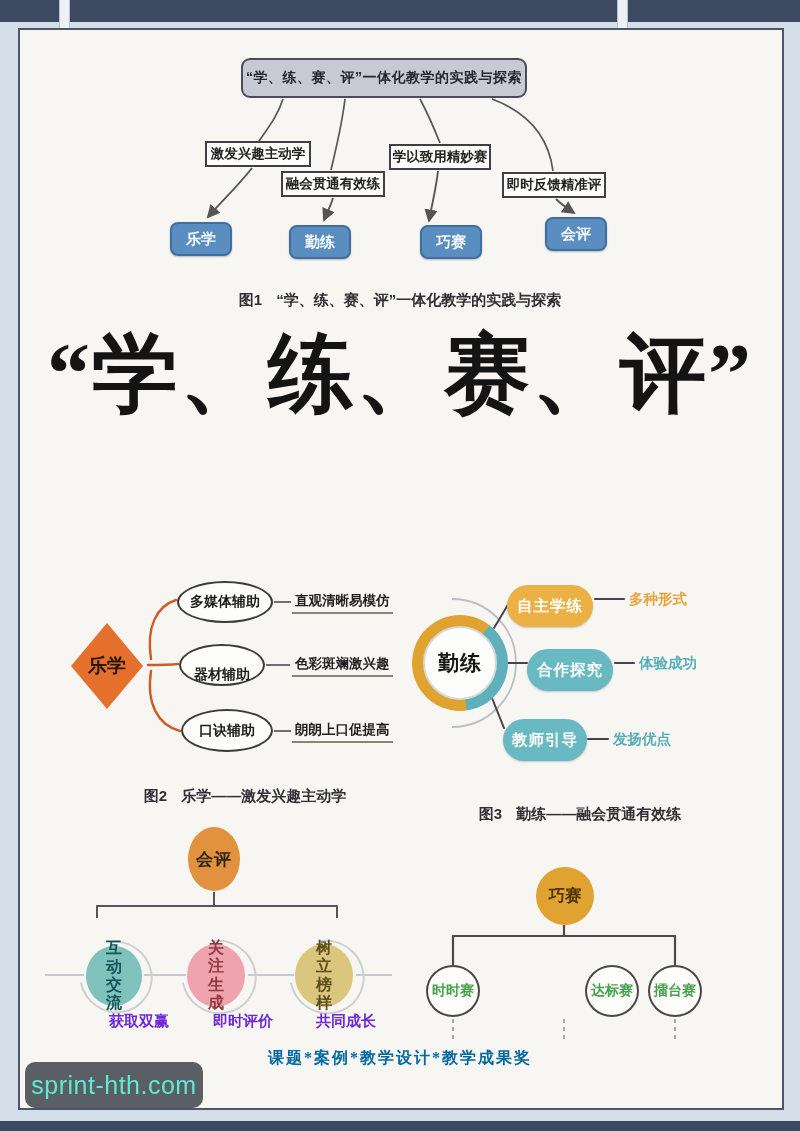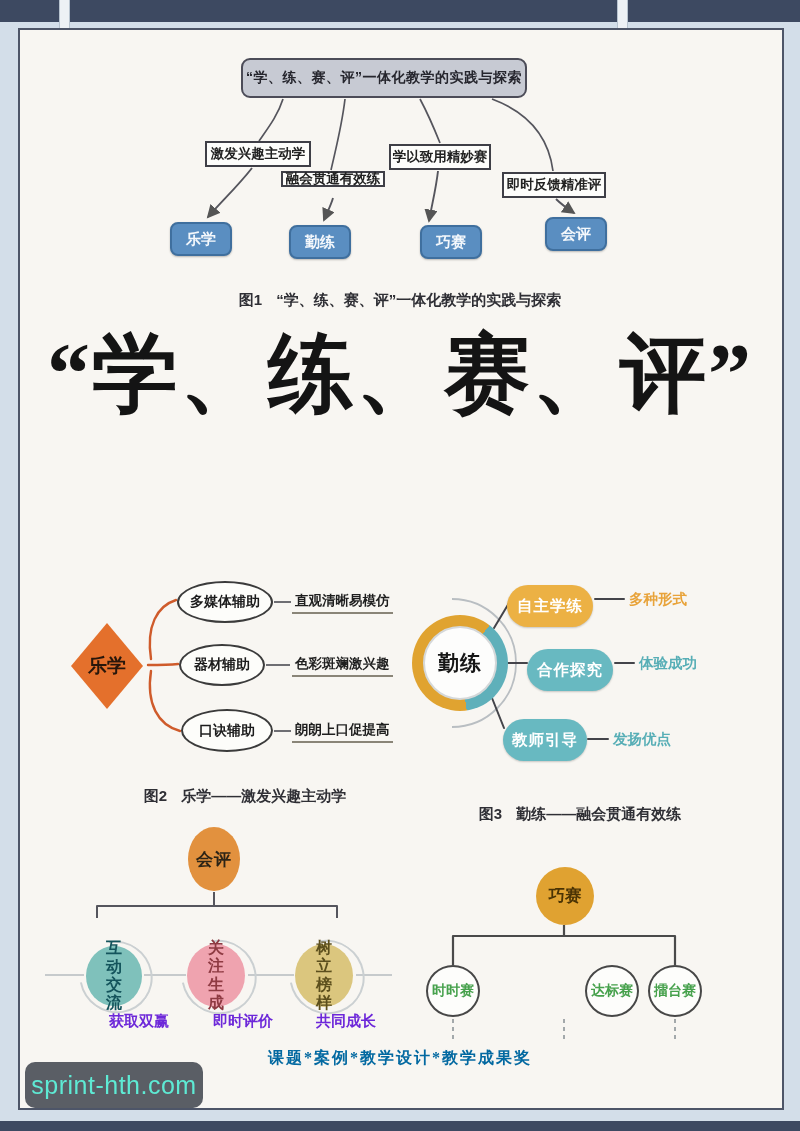--- a/index.html
+++ b/index.html
@@ -127,21 +127,21 @@
       <path d="M 675,1019 L 675,1042"></path>
     </g>
   </svg>
 
   <div class="abs rootbox ctr" style="left:241px;top:58px;width:286px;height:40px;">
     <span>“学、练、赛、评”一体化教学的实践与探索</span>
   </div>
   <div class="abs lblbox ctr" style="left:205px;top:141px;width:106px;height:26px;">
     <span>激发兴趣主动学</span>
   </div>
-  <div class="abs lblbox ctr" style="left:281px;top:171px;width:104px;height:16px;">
+  <div class="abs lblbox ctr" style="left:281px;top:171px;width:104px;height:26px;">
     <span>融会贯通有效练</span>
   </div>
   <div class="abs lblbox ctr" style="left:389px;top:144px;width:102px;height:26px;">
     <span>学以致用精妙赛</span>
   </div>
   <div class="abs lblbox ctr" style="left:502px;top:172px;width:104px;height:26px;">
     <span>即时反馈精准评</span>
   </div>
   <div class="abs bluebox ctr" style="left:170px;top:222px;width:62px;height:34px;">
     <span>乐学</span>
@@ -161,21 +161,21 @@
 
   <div class="abs hero1" style="left:0;top:331px;font-size:86px;letter-spacing:2px;">“学、练、赛、评”</div>
 
   <div class="abs diamond" style="left:71px;top:623px;width:72px;height:86px;"></div>
   <div class="abs ctr" style="left:71px;top:623px;width:72px;height:86px;font-weight:bold;font-size:19px;color:#27160b;">
     <span>乐学</span>
   </div>
   <div class="abs ellipse ctr" style="left:177px;top:581px;width:96px;height:42px;">
     <span>多媒体辅助</span>
   </div>
-  <div class="abs ellipse ctr" style="left:179px;top:644px;width:86px;height:42px;">
+  <div class="abs ellipse ctr" style="left:179px;top:644px;width:86px;height:42px;align-items:flex-end;">
     <span>器材辅助</span>
   </div>
   <div class="abs ellipse ctr" style="left:181px;top:709px;width:92px;height:43px;">
     <span>口诀辅助</span>
   </div>
   <div class="abs unote" style="left:292px;top:592px;">直观清晰易模仿</div>
   <div class="abs unote" style="left:292px;top:655px;">色彩斑斓激兴趣</div>
   <div class="abs unote" style="left:292px;top:721px;">朗朗上口促提高</div>
   <div class="abs figcap" style="left:60px;top:787px;width:370px;">
     <span class="no">图2</span><span>乐学——激发兴趣主动学</span>

